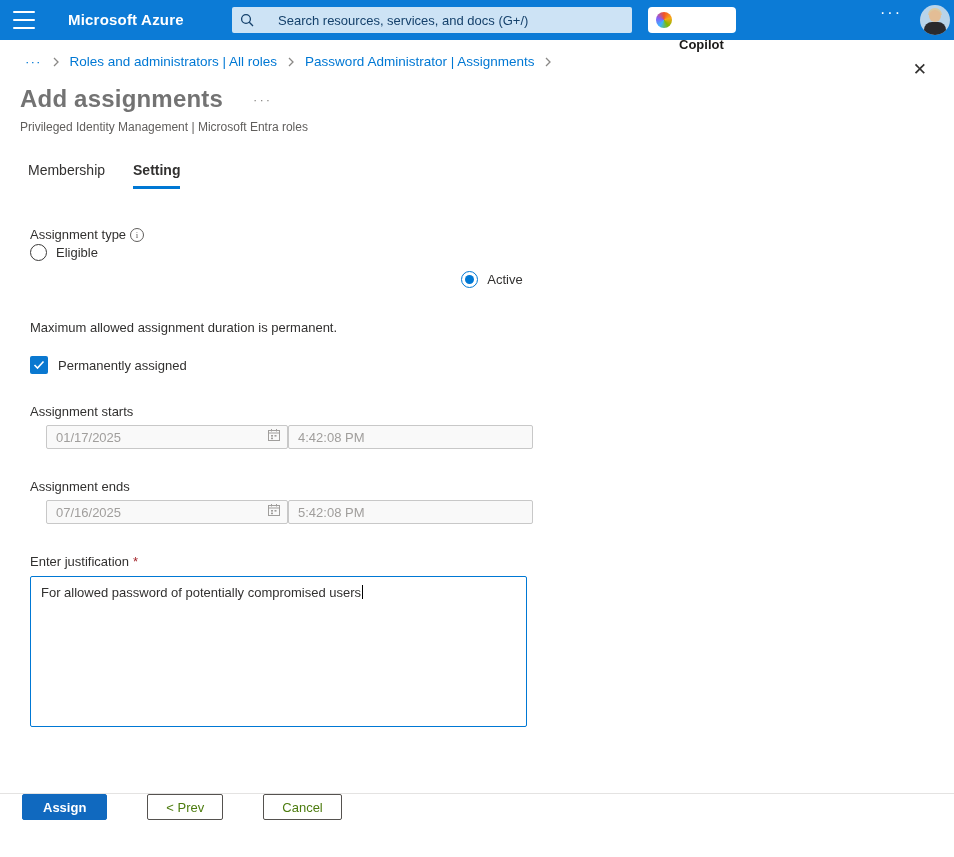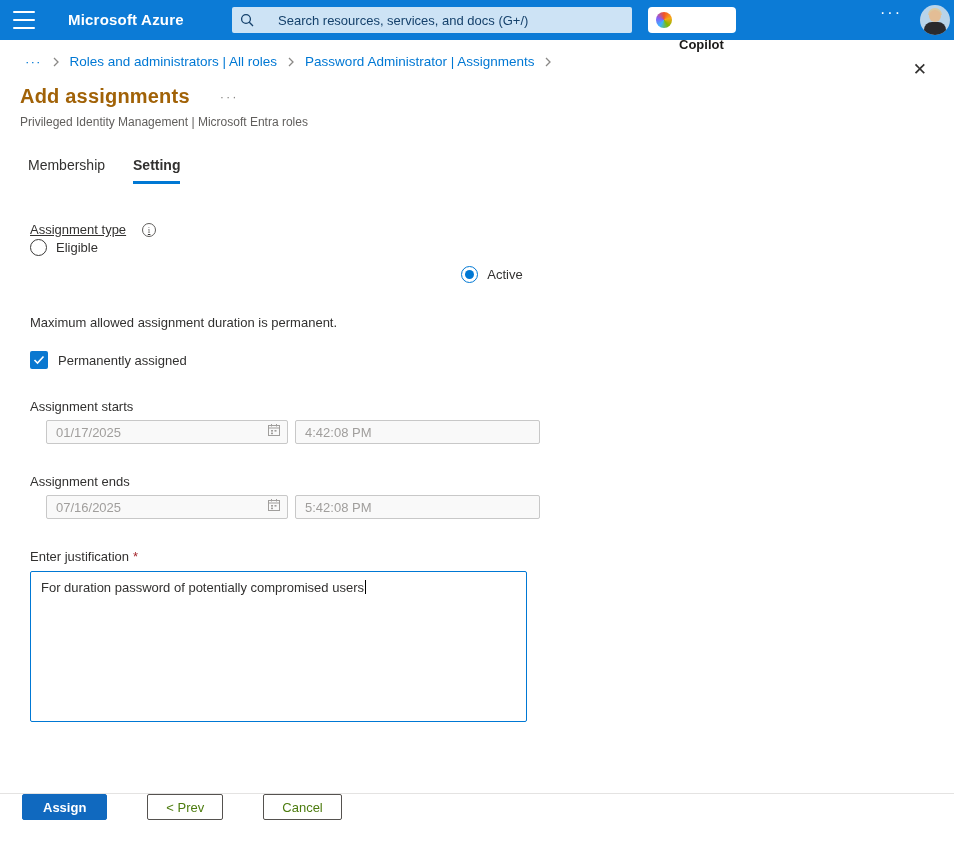--- a/index.html
+++ b/index.html
@@ -26,47 +26,47 @@
 
   
   .breadcrumb { display:flex; align-items:center; padding:14px 0 0 25px; font-size:13.5px; gap:9px; }
   .breadcrumb .bc-more { color:#0078d4; cursor:pointer; letter-spacing:1px; }
   .breadcrumb a { color:#0078d4; text-decoration:none; cursor:pointer; }
   .bc-sep { display:flex; align-items:center; }
 
   
   .panel-header { padding:16px 0 0 20px; position:relative; }
   .title-row { display:flex; align-items:center; gap:30px; }
-  .page-title { font-size:20px; font-weight:700; color:#a16207; letter-spacing:.2px; }
+  .page-title { font-size:24px; font-weight:700; color:#737373; letter-spacing:.2px; }
   .title-more { color:#8a8886; font-size:13px; letter-spacing:2px; cursor:pointer; }
   .subtitle { margin-top:7px; font-size:12px; color:#605e5c; }
   .close-btn { position:absolute; top:-8px; right:27px; font-size:17px; color:#323130; background:none; border:none; cursor:pointer; line-height:1; font-family:"Liberation Sans", sans-serif; }
 
   
   .tabs { display:flex; gap:28px; padding-left:28px; margin-top:28px; }
   .tab { font-size:14px; color:#323130; padding-bottom:8px; cursor:pointer; border-bottom:3px solid transparent; }
   .tab.active { font-weight:700; border-bottom-color:#0078d4; }
 
   
   .form { padding-left:30px; }
   .field-label { font-size:13px; color:#323130; }
-  .at-label-row { margin-top:38px; display:flex; align-items:center; gap:16px;text-decoration:underline; }
+  .at-label-row { margin-top:38px; display:flex; align-items:center; gap:4px; }
   .info-icon { width:14px; height:14px; border:1px solid #605e5c; border-radius:50%; color:#605e5c; font-size:9px; font-family:"Liberation Serif", serif; display:flex; align-items:center; justify-content:center; cursor:pointer; }
   .radio-row { display:flex; align-items:center; gap:9px; margin-top:2px; cursor:pointer; }
   .radio-row + .radio-row { margin-top:10px;justify-content:center; }
   .radio { width:17px; height:17px; border-radius:50%; border:1px solid #3b3a39; background:#fff; position:relative; }
   .radio.selected { border-color:#0078d4; }
   .radio.selected::after { content:""; position:absolute; left:3px; top:3px; width:9px; height:9px; border-radius:50%; background:#0078d4; }
   .radio-label { font-size:13px; color:#323130; }
   .note { margin-top:32px; font-size:13px; color:#323130; }
   .check-row { display:flex; align-items:center; gap:10px; margin-top:21px; cursor:pointer; }
   .checkbox { width:18px; height:18px; border-radius:2px; background:#0a78d0; display:flex; align-items:center; justify-content:center; }
   .checkbox svg { display:block; }
   .section-label { margin-top:30px; font-size:13px; color:#323130; }
-  .dt-row { display:flex; gap:7px; margin-top:6px; width:530px;padding-left:16px; }
+  .dt-row { display:flex; margin-top:6px; width:530px;padding-left:16px; }
   .input-shell { height:24px; background:#f9f9f9; border:1px solid #c8c8c8; border-radius:2px; display:flex; align-items:center; padding:0 6px 0 9px; }
   .date-shell { width:242px; }
   .time-shell { width:245px;align-items:center; }
   .input-shell input { flex:1; min-width:0; border:none; background:transparent; outline:none; font-size:13px; color:#a09e9c; font-family:"Liberation Sans", sans-serif; }
   .cal-icon { flex:0 0 auto; }
   .just-label-row { margin-top:30px; display:flex; gap:4px; align-items:baseline; }
   .req-mark { color:#a4262c; font-size:13px; }
   .justification-box { margin-top:7px; width:497px; height:151px; border:1.5px solid #0078d4; border-radius:2px; padding:8px 10px; font-size:13px; color:#323130; cursor:text; background:#fff; }
   .caret { display:inline-block; width:1px; height:14px; background:#000; vertical-align:-2px; margin-left:1px; }
 
@@ -209,21 +209,21 @@
       <div class="input-shell time-shell">
         <input type="text" disabled="" value="5:42:08 PM" style="">
       </div>
     </div>
 
     <div class="just-label-row">
       <span class="field-label">Enter justification</span>
       <span class="req-mark">*</span>
     </div>
     <div class="justification-box">
-      <span>For duration password of potentially compromised users</span><span class="caret"></span>
+      <span>For allowed password of potentially compromised users</span><span class="caret"></span>
     </div>
 
   </div>
 
   <div class="footer">
     <button class="btn btn-primary">Assign</button>
     <button class="btn btn-secondary">&lt; Prev</button>
     <button class="btn btn-secondary">Cancel</button>
   </div>
 

